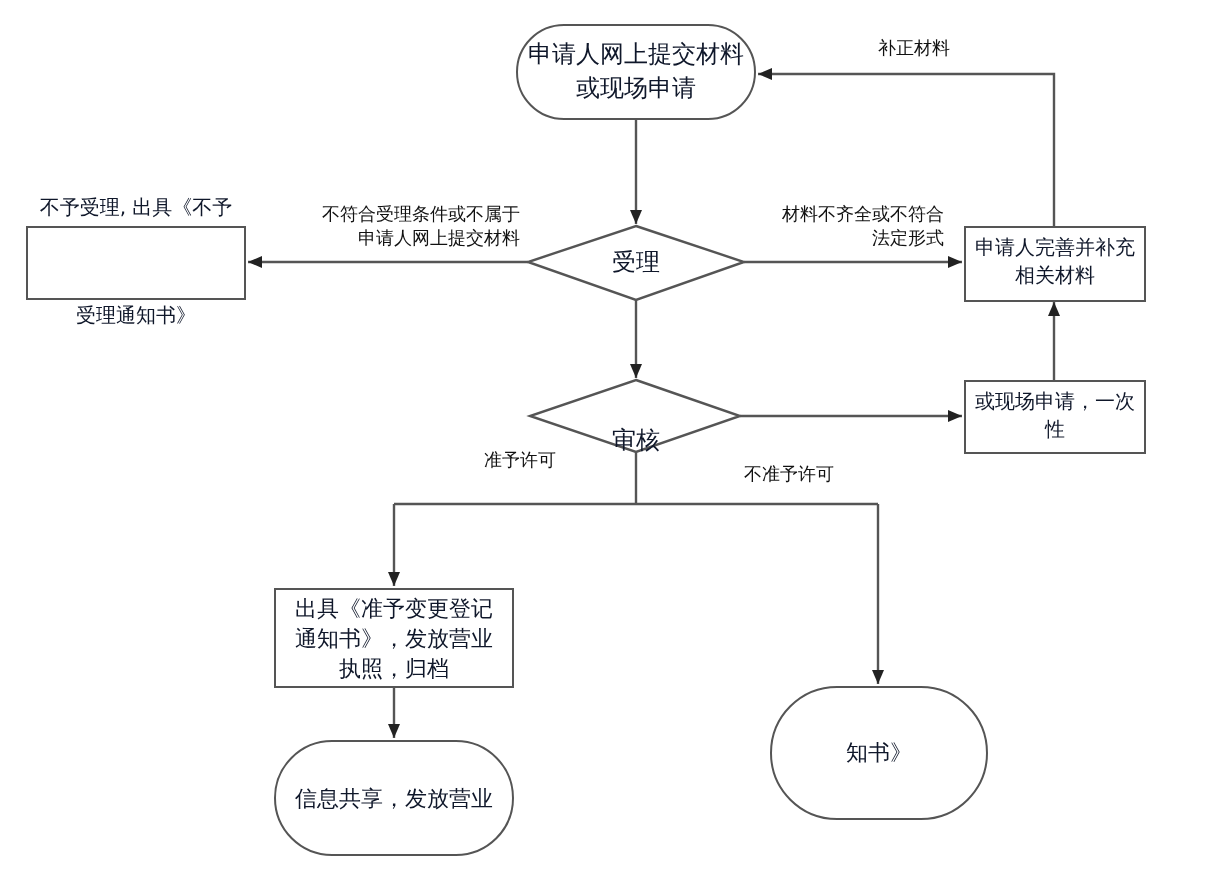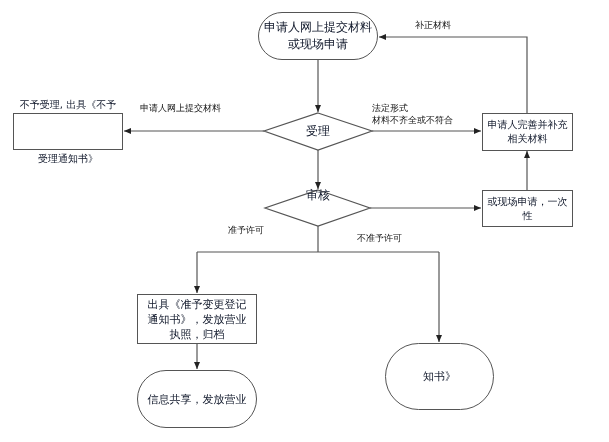--- a/index.html
+++ b/index.html
@@ -6,21 +6,21 @@
     body { width:609px; height:442px; position:relative; overflow:hidden;
            font-family:"DejaVu Sans", sans-serif; color:#111; }
     svg { position:absolute; left:0; top:0; }
     .node { position:absolute; display:flex; align-items:center; justify-content:center;
             text-align:center; box-sizing:border-box; color:#0f172a; }
     .box { border:1px solid #555; background:#fff; }
     .oval { border:1px solid #555; background:#fff; border-radius:999px; }
     .t11 { font-size:11px; line-height:15px; }
     .t10 { font-size:10px; line-height:14px; }
     .t12 { font-size:12px; line-height:17px; }
-    .lbl { position:absolute; font-size:9px; line-height:12px; text-align:left; color:#111; white-space:nowrap; }
+    .lbl { position:absolute; font-size:9px; line-height:12px; text-align:right; color:#111; white-space:nowrap; }
   </style>
 </head>
 <body>
 
 <svg width="609" height="442" viewBox="0 0 609 442">
   <defs>
     <marker id="arr" markerWidth="8" markerHeight="8" refX="7" refY="4" orient="auto" markerUnits="userSpaceOnUse">
       <path d="M0,1 L7,4 L0,7 Z" fill="#222"></path>
     </marker>
   </defs>
@@ -53,21 +53,21 @@
 </svg>
 
 <div class="node oval t12" style="left:258px;top:12px;width:120px;height:48px;flex-direction:column;">
   <span>申请人网上提交材料</span>
   <span>或现场申请</span>
 </div>
 
 <div class="node t12" style="left:288px;top:122px;width:60px;height:18px;">
   <span>受理</span>
 </div>
-<div class="node t12" style="left:288px;top:186px;width:60px;height:18px;">
+<div class="node t12" style="left:288px;top:211px;width:60px;height:18px;">
   <span>审核</span>
 </div>
 
 <div class="node box t10" style="left:13px;top:113px;width:110px;height:37px;flex-direction:column;gap:40px;">
   <span>不予受理, 出具《不予</span>
   <span>受理通知书》</span>
 </div>
 
 <div class="node box t10" style="left:482px;top:113px;width:91px;height:38px;flex-direction:column;text-align:center;">
   <span>申请人完善并补充</span>
@@ -86,25 +86,26 @@
 
 <div class="node oval t11" style="left:137px;top:370px;width:120px;height:58px;border-radius:45px;">
   <span>信息共享，发放营业</span>
 </div>
 
 <div class="node oval t11" style="left:385px;top:343px;width:109px;height:67px;border-radius:45px;flex-direction:column;">
   <span>知书》</span>
 </div>
 
 <div class="lbl" style="left:140px;top:102px;width:120px;">
+  <div>不符合受理条件或不属于</div>
   <div>申请人网上提交材料</div>
 </div>
 <div class="lbl" style="left:372px;top:102px;width:100px;">
+  <div>材料不齐全或不符合</div>
   <div>法定形式</div>
-  <div>材料不齐全或不符合</div>
 </div>
 <div class="lbl" style="left:415px;top:19px;width:60px;">
   <span>补正材料</span>
 </div>
 <div class="lbl" style="left:228px;top:224px;width:50px;font-family:Liberation Serif, serif;">
   <span>准予许可</span>
 </div>
 <div class="lbl" style="left:357px;top:232px;width:60px;">
   <span>不准予许可</span>
 </div>

